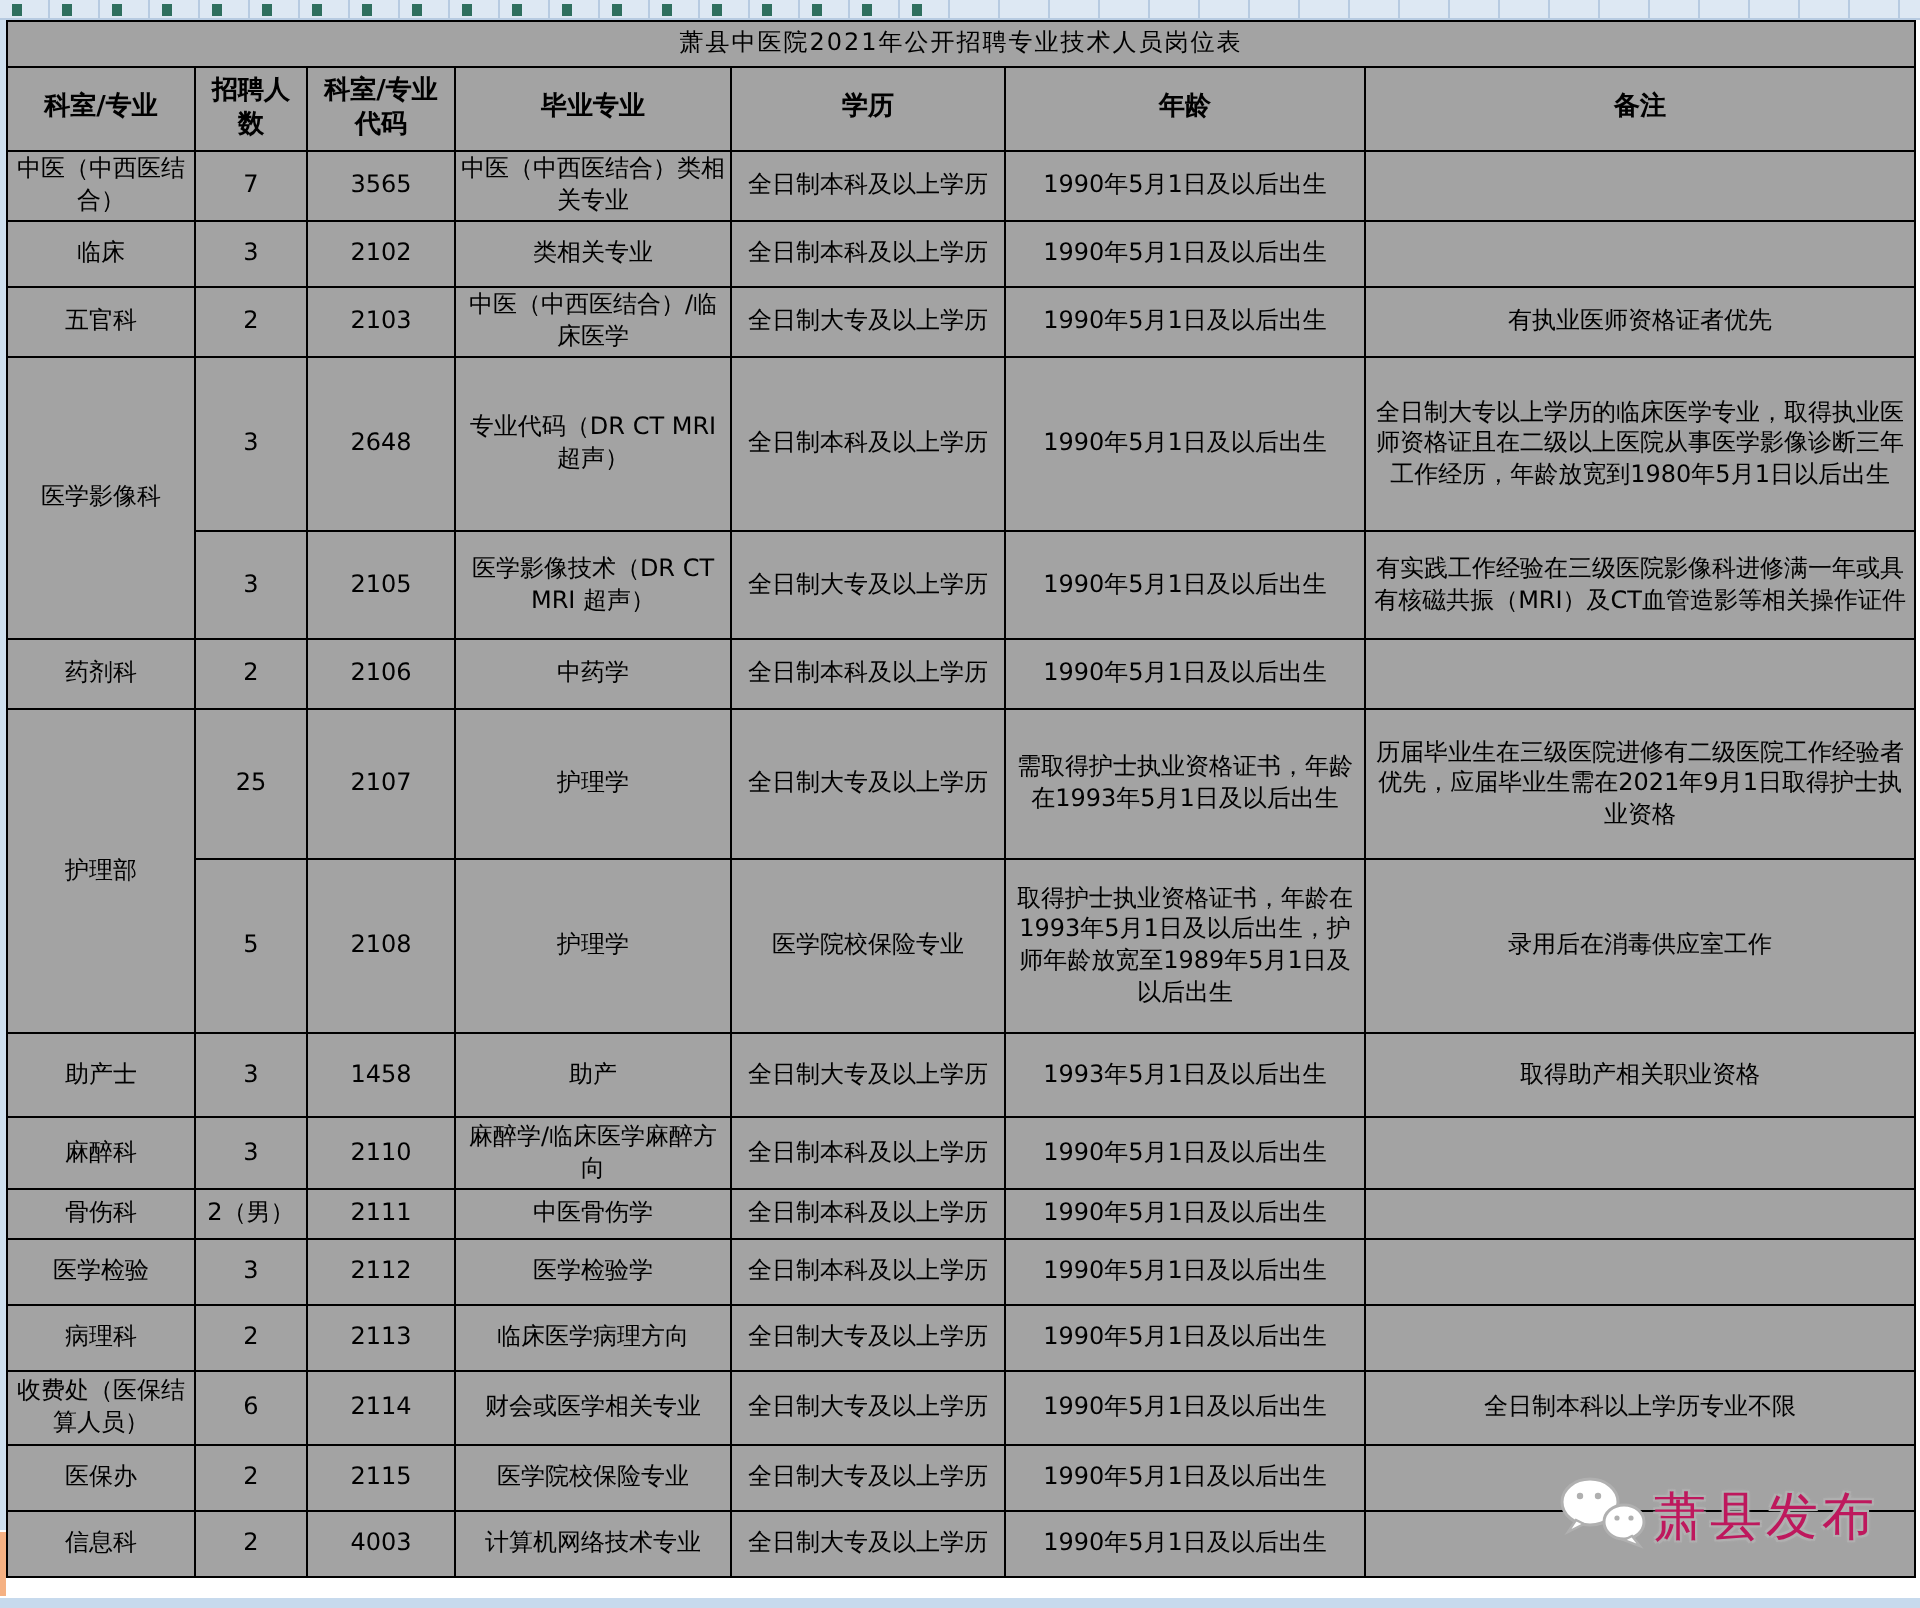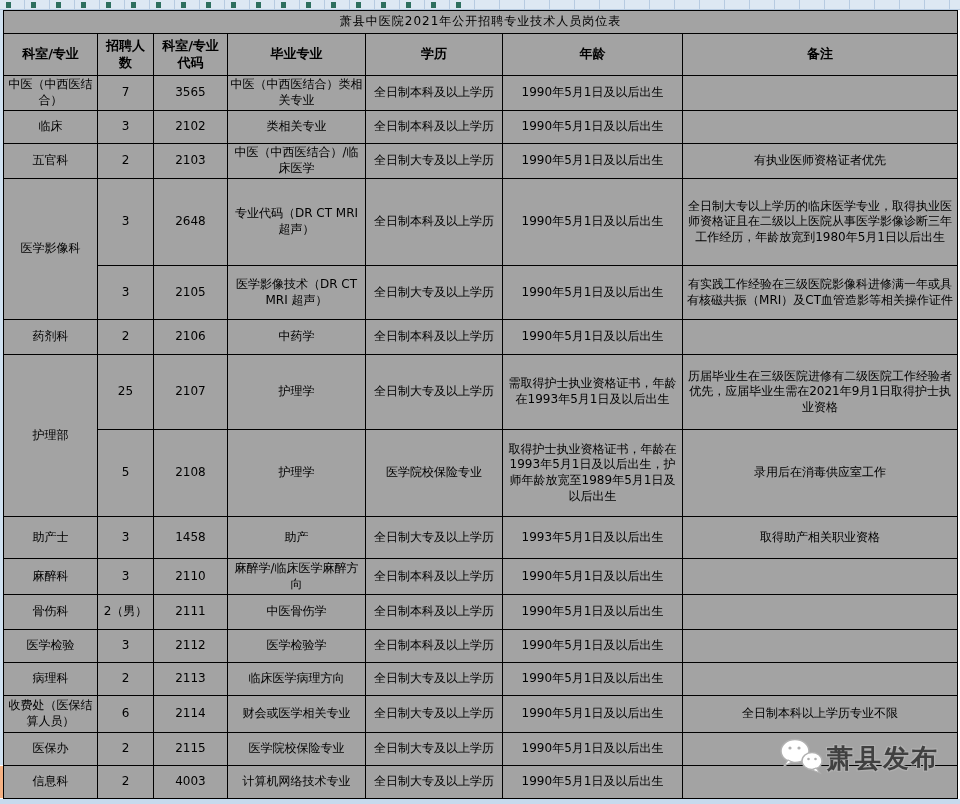--- a/index.html
+++ b/index.html
@@ -31,21 +31,21 @@
     overflow:hidden; word-break:break-all;
   }
   .jobs th { font-size:13px; font-weight:bold; }
   .title-cell { font-size:20px; font-weight:bold; height:22px; line-height:22px; padding:0; letter-spacing:1px; }
   .vt   { vertical-align:top; }
   .left { text-align:left;margin-left:11px; }
 
   
   .watermark { position:absolute; left:778px; top:736px; display:flex; align-items:center; gap:3px; z-index:5; }
   .wm-text {
-    font-size:26px; font-weight:bold; color:#404040; letter-spacing:2px; white-space:nowrap;
+    font-size:26px; font-weight:normal; color:#be185d; letter-spacing:2px; white-space:nowrap;
     text-shadow:1px 1px 0 #b0b0b0,-1px -1px 0 #b0b0b0,1px -1px 0 #b0b0b0,-1px 1px 0 #b0b0b0,0 0 2px #c8c8c8;
   }
 </style>
 </head>
 <body>
 
 <div class="sheet">
 
   <div class="topstrip">
     <div class="cells"></div>
@@ -160,21 +160,21 @@
       </tr>
       <tr style="height:36px">
         <td>麻醉科</td>
         <td>3</td>
         <td>2110</td>
         <td>麻醉学/临床医学麻醉方向</td>
         <td>全日制本科及以上学历</td>
         <td>1990年5月1日及以后出生</td>
         <td></td>
       </tr>
-      <tr style="height:35px">
+      <tr style="height:25px">
         <td>骨伤科</td>
         <td class="vt left">2（男）</td>
         <td>2111</td>
         <td>中医骨伤学</td>
         <td>全日制本科及以上学历</td>
         <td>1990年5月1日及以后出生</td>
         <td></td>
       </tr>
       <tr style="height:33px">
         <td>医学检验</td>

